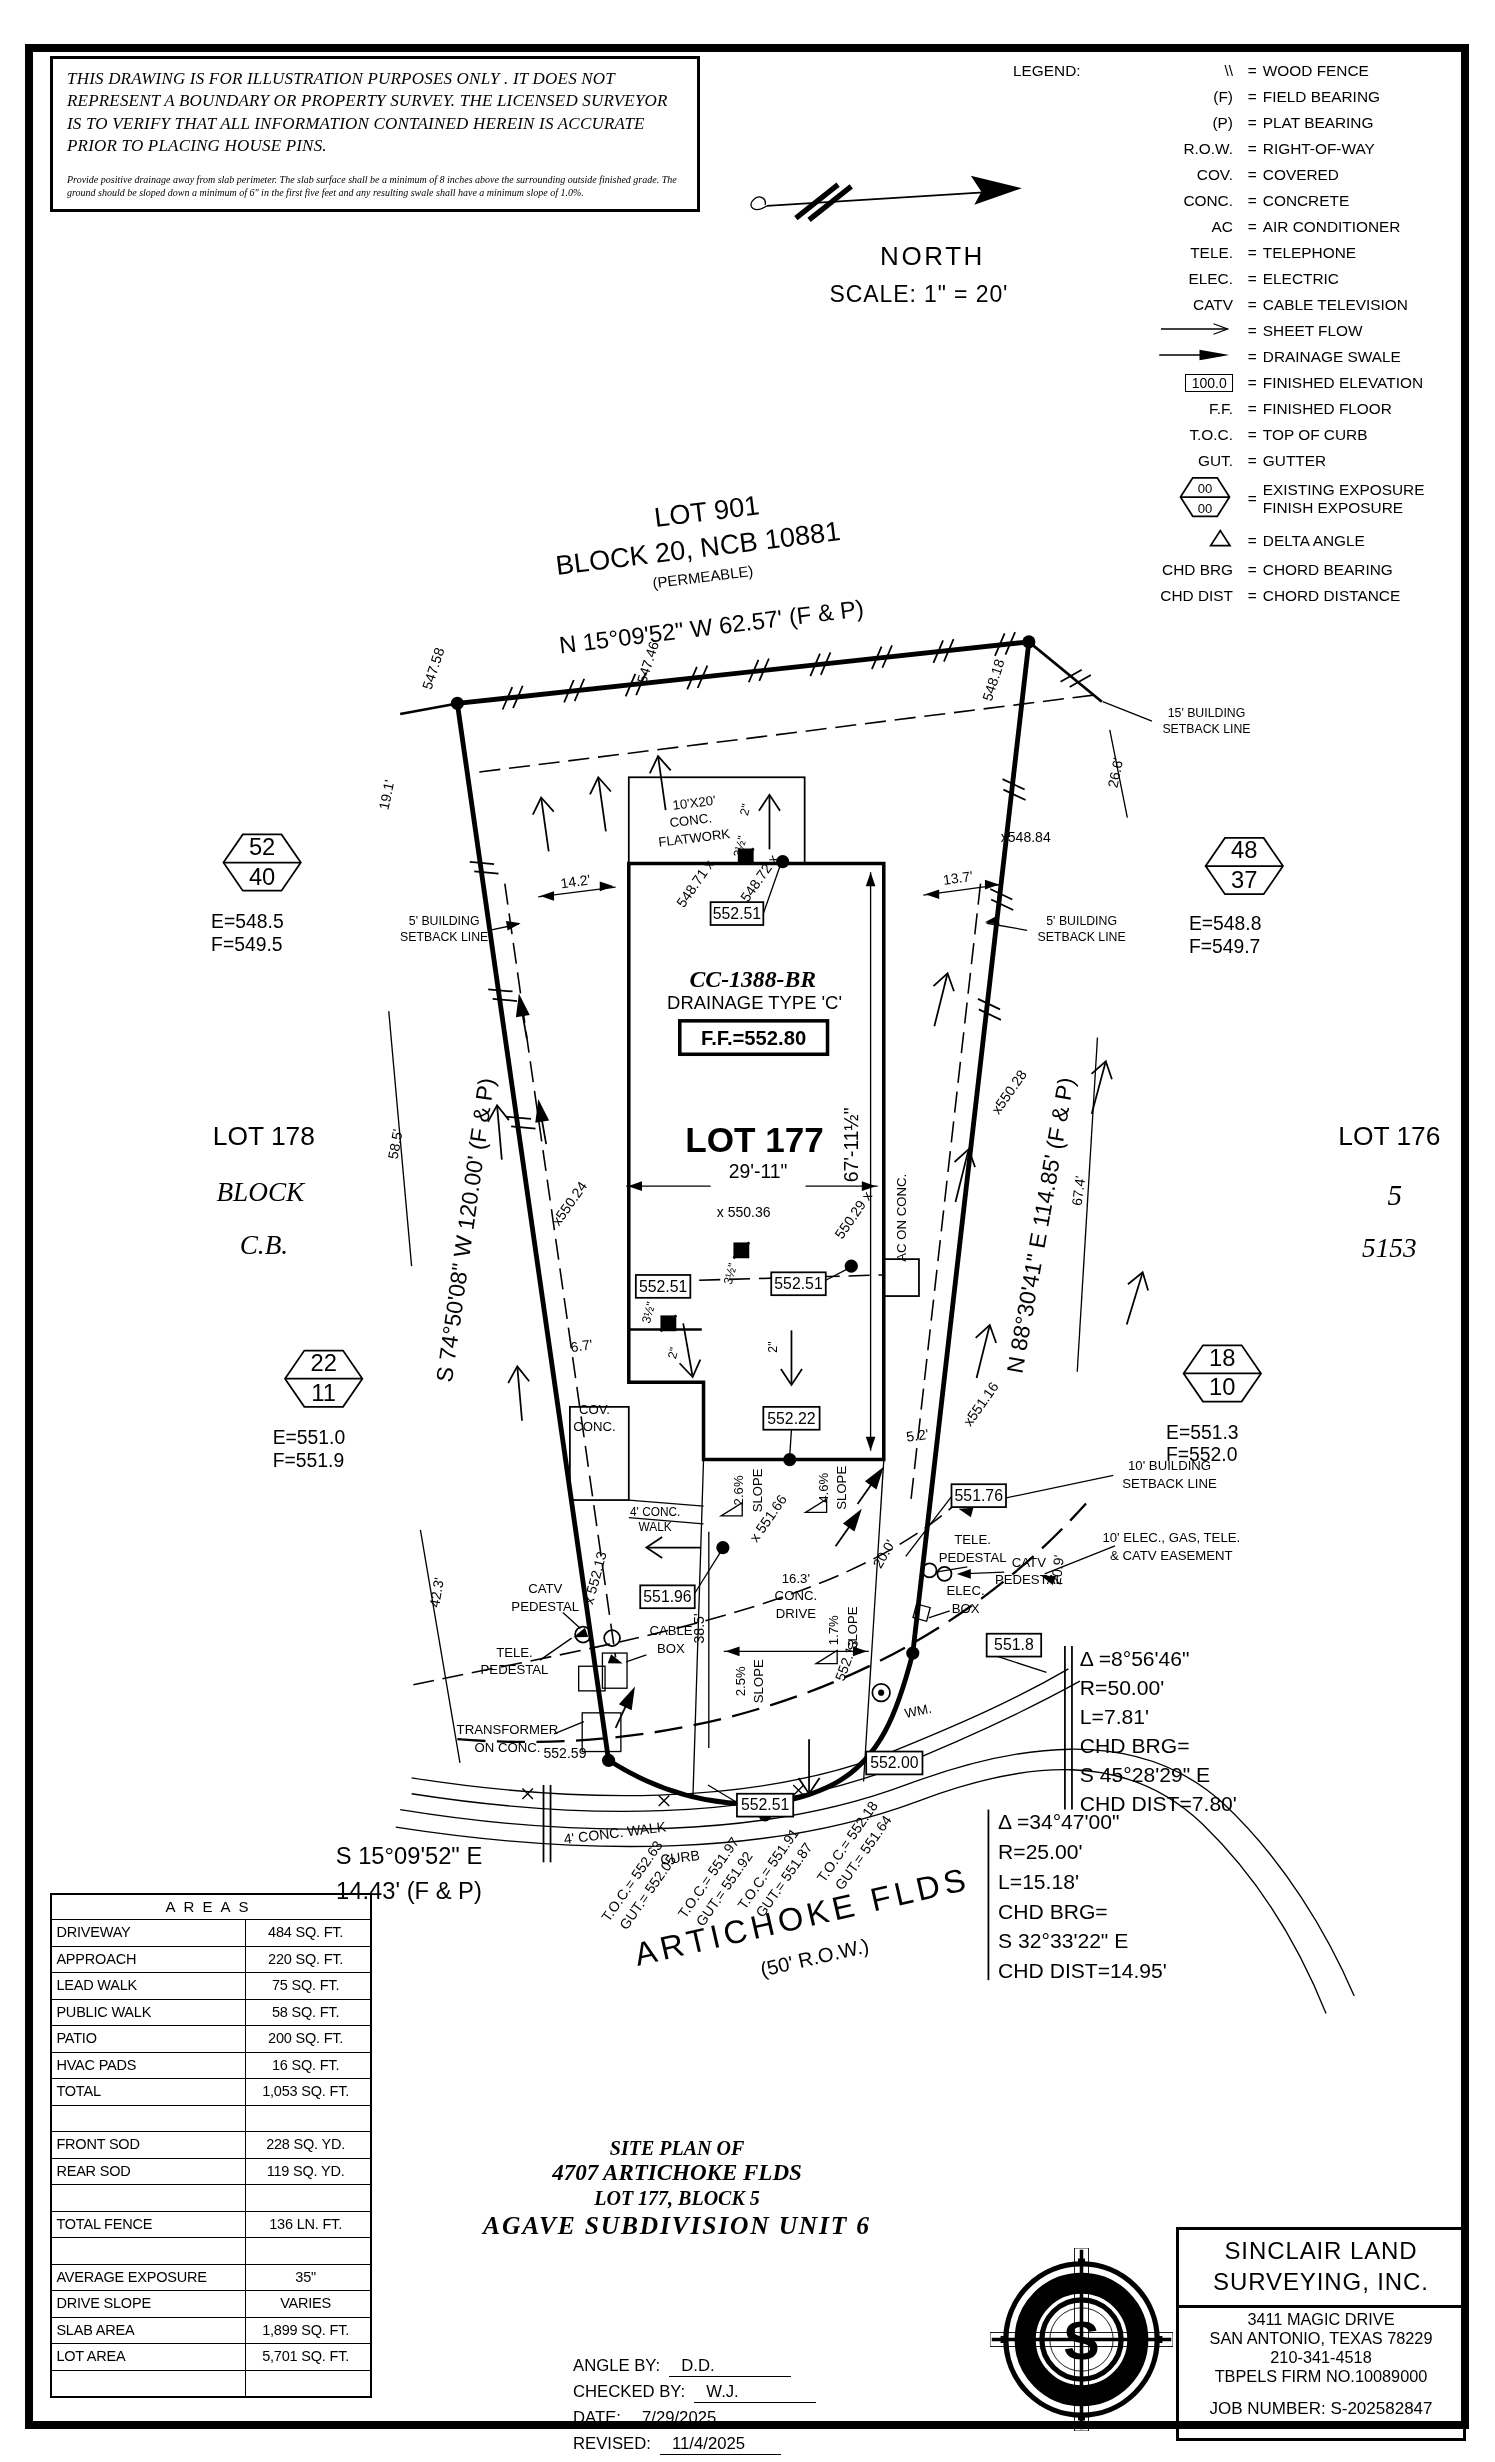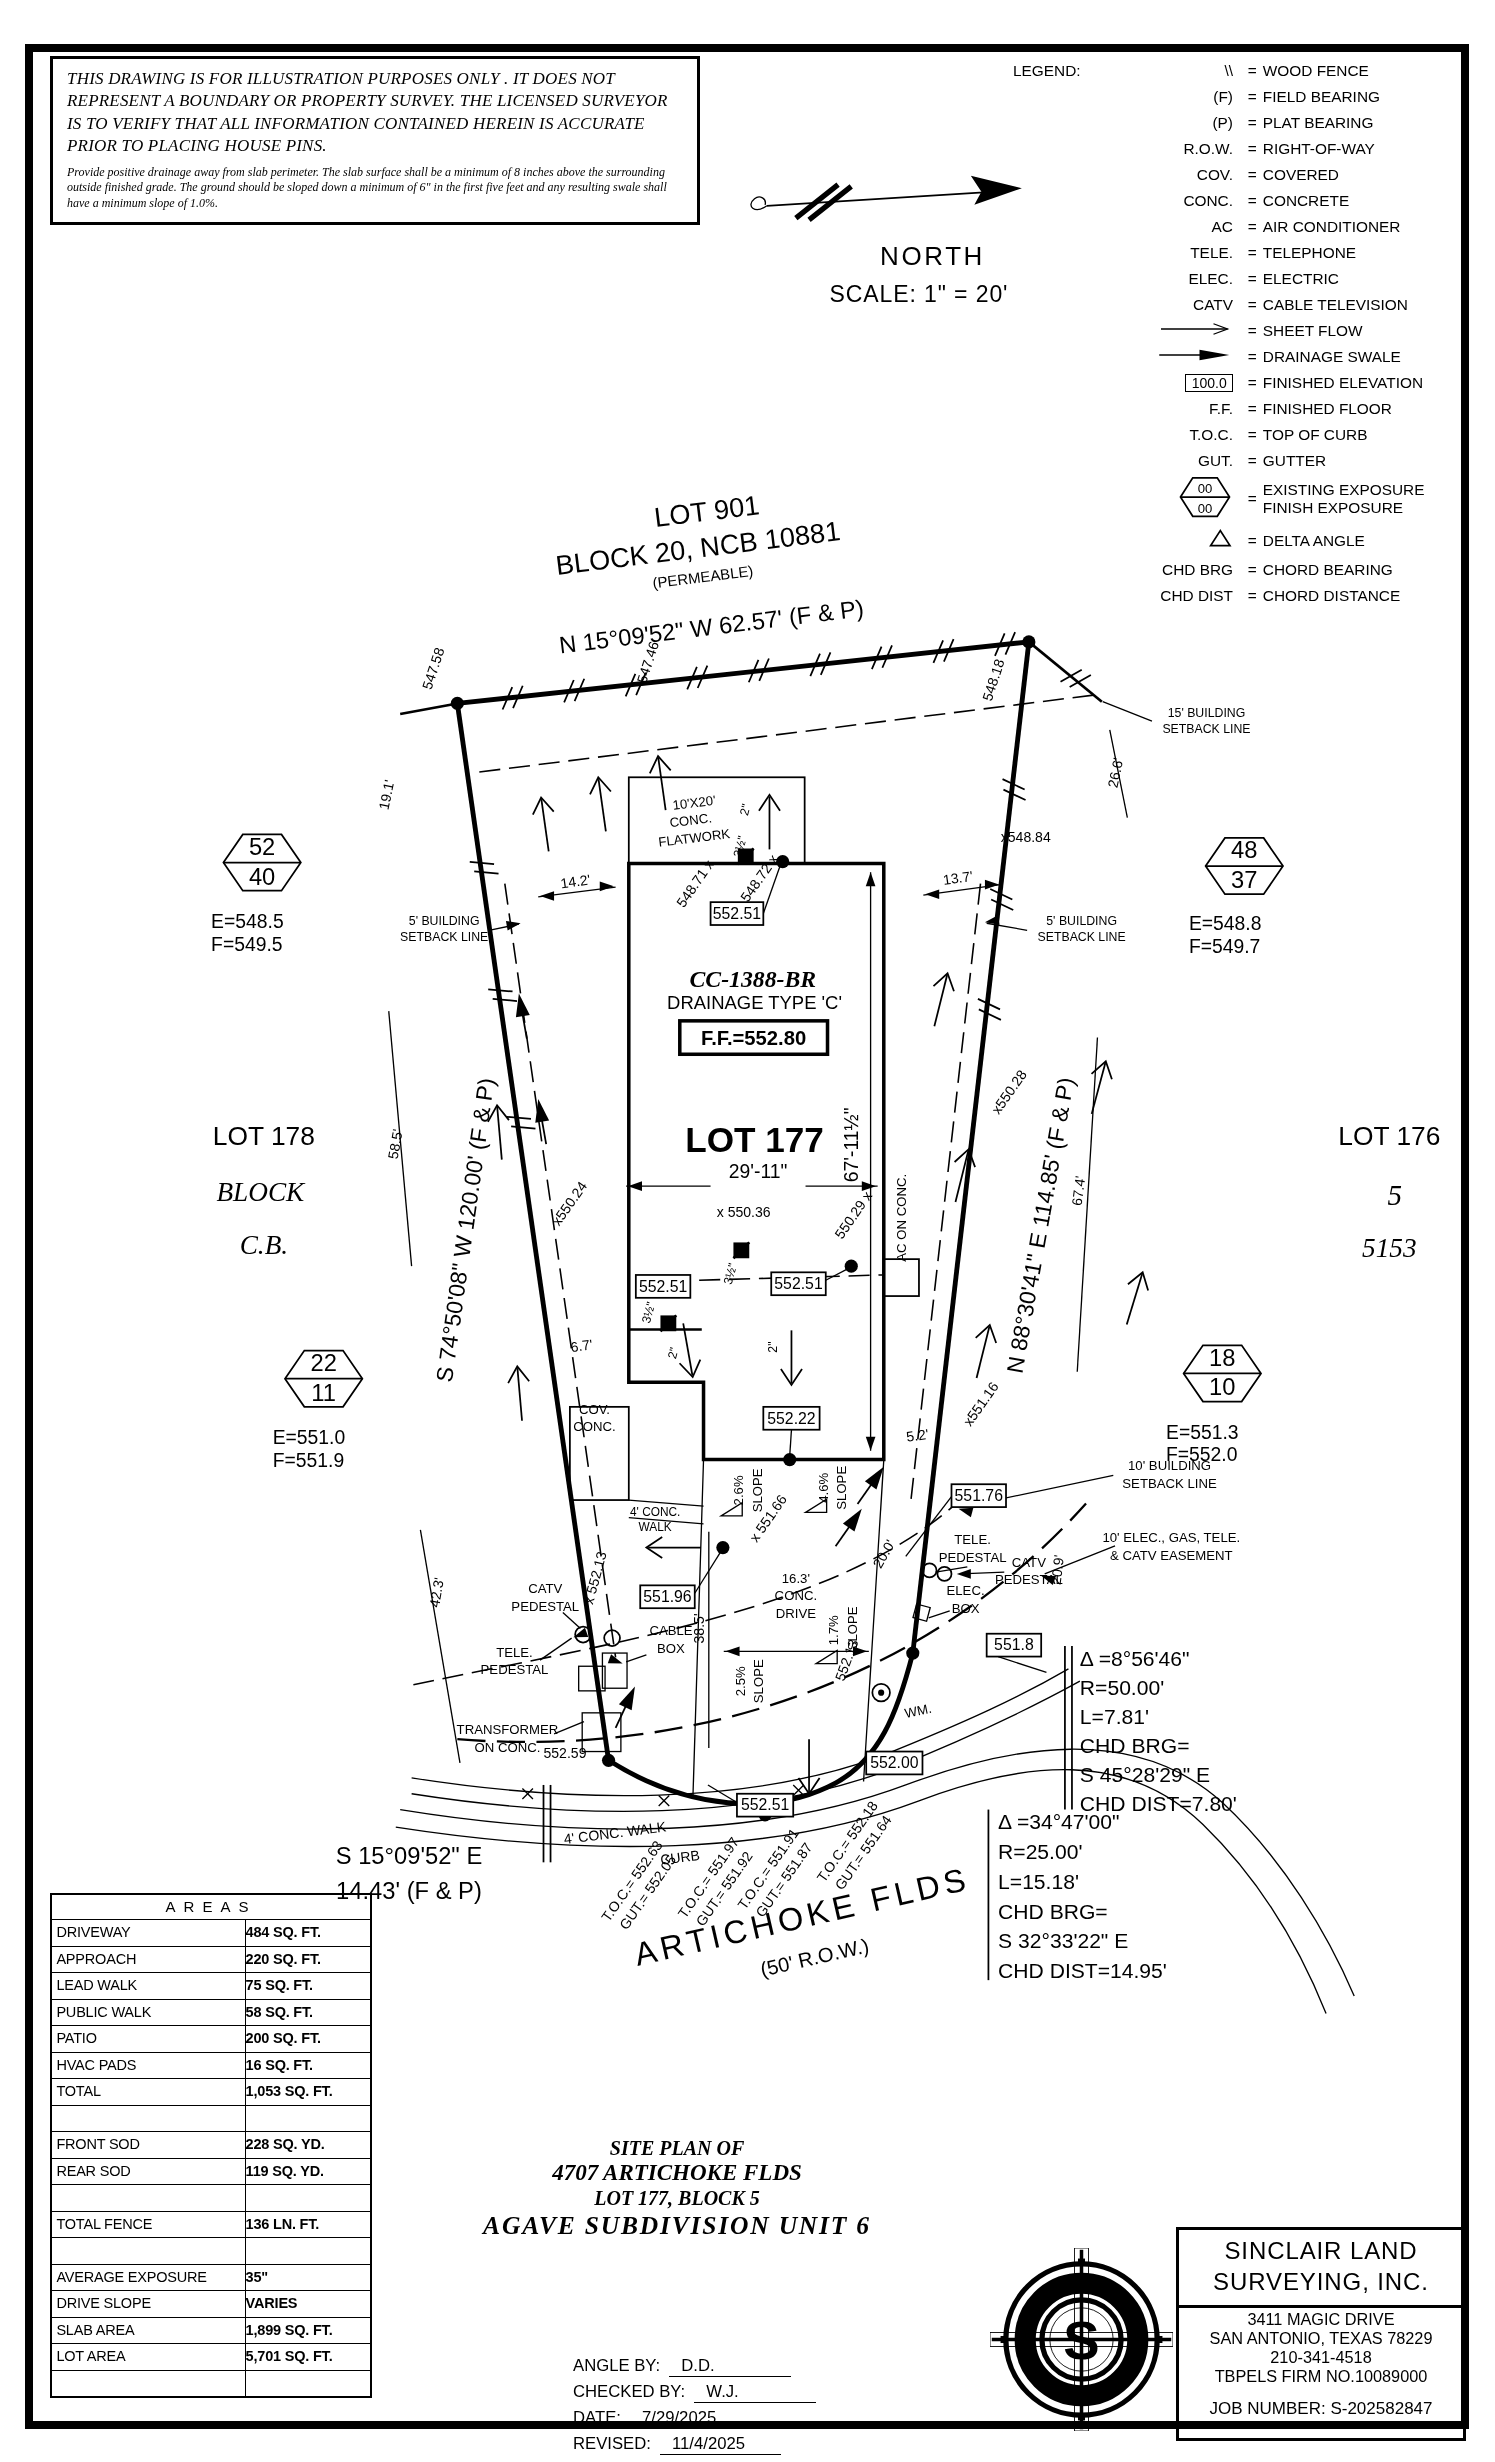--- a/index.html
+++ b/index.html
@@ -1,36 +1,36 @@
 <!DOCTYPE html>
 <html style="font-size:14px"><head>
 <meta charset="utf-8">
 <style>
   html,body{margin:0;padding:0;background:#fff;}
   body{width:1495px;height:2462px;position:relative;font-family:"Liberation Sans",sans-serif;color:#000;}
   .abs{position:absolute;}
   #frame{left:24.6px;top:44px;width:1428px;height:2369px;border:8px solid #000;}
   #disclaimer{left:50px;top:56px;width:616px;border:3.5px solid #000;padding:8.8px 14px 10.6px 14px;font-family:"Liberation Serif",serif;font-style:italic;}
   #disclaimer .p1{font-size:17px;line-height:1.32;letter-spacing:0.2px;}
-  #disclaimer .p2{font-size:12px;line-height:1.3;margin-top:7px;font-family:Liberation Serif, serif;}
+  #disclaimer .p2{font-size:10px;line-height:1.3;margin-top:15px;font-family:Liberation Serif, serif;}
   #north-label{left:809px;top:241px;width:176px;text-align:right;font-size:26px;letter-spacing:2.6px;}
   #scale-label{left:774px;top:281px;width:290px;text-align:center;font-size:23px;letter-spacing:0.9px;}
   #legend{left:1101px;top:58px;width:357px;font-size:15.4px;}
   #legend .lg-title{position:absolute;left:-88px;top:4.4px;width:84px;text-align:left;}
   .lg-row{display:flex;align-items:center;min-height:26px;}
   .lg-sym{width:132px;text-align:right;padding-right:8.8px;flex:none;}
   .lg-eq{width:21px;text-align:center;flex:none;}
   .lg-desc{flex:1;text-align:left;}
   .box100{display:inline-block;border:1.8px solid #000;padding:0 5.3px;font-size:14px;}
   #areas{left:50px;top:1893px;width:318px;border:2.6px solid #000;font-size:14.5px;letter-spacing:-0.2px;}
   .ahead{height:24px;line-height:24px;text-align:center;border-bottom:1.8px solid #000;letter-spacing:8px;font-size:15px;}
   .arow{display:flex;height:25.5px;line-height:25.5px;border-bottom:1.8px solid #000;}
   .arow:last-child{border-bottom:none;}
   .alab{flex:1;padding-left:4.4px;overflow:hidden;white-space:nowrap;}
-  .aval{width:120px;border-left:1.8px solid #000;text-align:left;padding-right:4.4px;white-space:nowrap;font-weight:bold;}
+  .aval{width:120px;border-left:1.8px solid #000;text-align:center;padding-right:4.4px;white-space:nowrap;}
   #titleblock{left:369px;top:2137px;width:616px;text-align:center;font-family:"Liberation Serif",serif;font-style:italic;font-weight:bold;}
   #titleblock .t1{font-size:20px;} #titleblock .t2{font-size:23px;line-height:1.15;}
   #titleblock .t3,#titleblock .t4{font-size:20px;line-height:1.2;}
   #titleblock .t5{font-size:25.5px;letter-spacing:1.8px;line-height:1.25;}
   #titleblock .t6{font-size:21px;line-height:1.2;}
   #drawnblock{left:573px;top:2309px;font-size:16.7px;}
   .dbrow{height:26px;white-space:nowrap;}
   .dbval{display:inline-block;border-bottom:1.8px solid #000;text-align:left;min-width:97px;padding:0 12.3px;margin-left:8.8px;margin-top:47px;}
   #firm-name{left:1176px;top:2227px;width:284px;height:70px;border:3.5px solid #000;text-align:center;font-size:24px;line-height:1.3;padding-top:5.3px;letter-spacing:0.9px;}
   #firm-info{left:1176px;top:2301px;width:284px;height:128px;border:3.5px solid #000;border-top:none;text-align:center;font-size:16.3px;line-height:1.18;padding-top:8.8px;}

